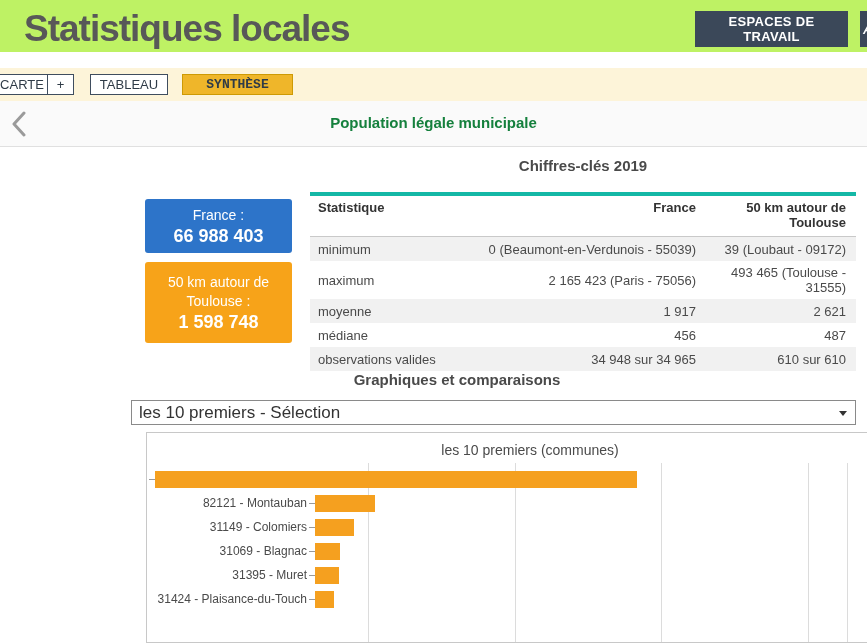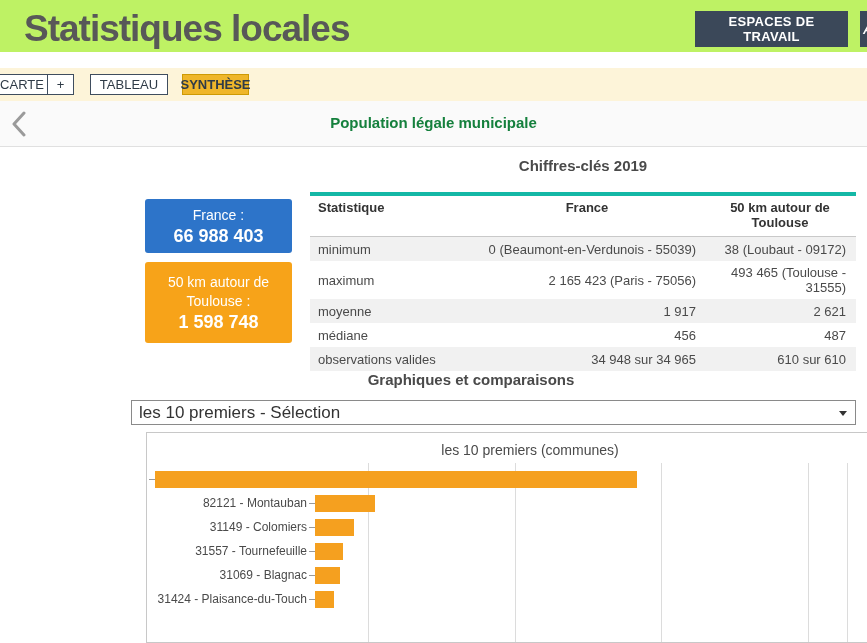--- a/index.html
+++ b/index.html
@@ -18,46 +18,46 @@
   .btn-partial span{margin-left:-3px;font-style:italic;}
 
   
   .tabbar{position:absolute;left:0;top:68px;width:867px;height:33px;background:#fdf4d9;}
   .tab{position:absolute;top:6px;height:21px;background:#fff;border:1px solid #3f4d5e;
        color:#2f3b47;font-size:13px;display:flex;align-items:center;justify-content:center;
        cursor:pointer;box-sizing:border-box;}
   .tab-carte{left:-4px;width:52px;}
   .tab-plus{left:47px;width:27px;}
   .tab-tableau{left:90px;width:78px;}
-  .tab-synthese{left:182px;width:67px;background:#efb62a;border-color:#cd9a05;font-weight:700;}
+  .tab-synthese{left:182px;width:111px;background:#efb62a;border-color:#cd9a05;font-weight:700;font-family:Liberation Mono, monospace;}
 
   
   .titlerow{position:absolute;left:0;top:101px;width:867px;height:45px;background:#fafafa;
             border-bottom:1px solid #e0e0e0;}
   .back{position:absolute;left:10px;top:10px;width:20px;height:26px;cursor:pointer;}
   .page-title{position:absolute;left:0;top:13px;width:867px;text-align:center;
               font-size:15px;font-weight:700;color:#15803d;}
 
   
   .h-section{position:absolute;font-size:15px;font-weight:700;color:#4a4a4a;text-align:center;}
   .h-chiffres{left:310px;top:157px;width:546px;}
-  .h-graph{left:104px;top:371px;width:734px;}
+  .h-graph{left:90px;top:371px;width:734px;}
 
   .kbox{position:absolute;left:145px;width:147px;border-radius:3px;color:#fff;
         display:flex;flex-direction:column;align-items:center;justify-content:center;
         text-align:center;font-size:14px;line-height:19px;padding:6px 8px;box-sizing:border-box;}
   .kbox .kval{font-size:18px;font-weight:700;margin-top:2px;}
   .kbox-france{top:199px;height:54px;}
   .kbox-zone{top:262px;height:81px;}
 
   table.stats{position:absolute;left:310px;top:192px;width:546px;border-collapse:collapse;
               font-size:13px;table-layout:fixed;}
   table.stats th{font-weight:700;color:#333;text-align:left;vertical-align:top;
                  padding:4px 10px 6px 8px;border-top:4px solid #14b8a6;border-bottom:1px solid #c9c9c9;}
-  table.stats th.num{text-align:center;}
+  table.stats th.num{text-align:right;}
   table.stats td{padding:4px 10px 4px 8px;color:#4a4a4a;height:16px;}
   table.stats td.num{text-align:right;}
   table.stats tr.stripe{background:#f1f1f1;}
   table.stats col.c1{width:160px;} table.stats col.c2{width:236px;} table.stats col.c3{width:150px;}
 
   
   .select{position:absolute;left:131px;top:400px;width:725px;height:25px;background:#fff;
           border:1px solid #8a8a8a;box-sizing:border-box;font-size:17px;color:#333;
           display:flex;align-items:center;padding-left:7px;cursor:pointer;}
   .select .caret{position:absolute;right:8px;top:10px;width:0;height:0;
@@ -130,21 +130,21 @@
       <tr>
           <th>Statistique</th>
           <th class="num">France</th>
           <th class="num">50 km autour de Toulouse</th>
         </tr>
     </thead>
     <tbody>
         <tr class="stripe">
           <td>minimum</td>
           <td class="num">0 (Beaumont-en-Verdunois - 55039)</td>
-          <td class="num">38 (Loubaut - 09172)</td>
+          <td class="num">39 (Loubaut - 09172)</td>
         </tr>
         <tr>
           <td>maximum</td>
           <td class="num">2 165 423 (Paris - 75056)</td>
           <td class="num">493 465 (Toulouse - 31555)</td>
         </tr>
         <tr class="stripe">
           <td>moyenne</td>
           <td class="num">1 917</td>
           <td class="num">2 621</td>
@@ -194,34 +194,34 @@
           </div>
         </div>
         <div class="crow">
           <div class="clab">31149 - Colomiers</div>
           <div class="ctick"></div>
           <div class="cbararea">
             <div class="cbar" style="width: 7.40741%; background: rgb(245, 160, 31);"></div>
           </div>
         </div>
         <div class="crow">
-          <div class="clab">31557 - Tournefeuille</div>
-          <div class="ctick"></div>
-          <div class="cbararea">
-            <div class="cbar" style="width: 5.27778%; background: rgb(245, 160, 31);"></div>
-          </div>
-        </div>
-        <div class="crow">
           <div class="clab">31069 - Blagnac</div>
           <div class="ctick"></div>
           <div class="cbararea">
             <div class="cbar" style="width: 4.72222%; background: rgb(245, 160, 31);"></div>
           </div>
         </div>
         <div class="crow">
+          <div class="clab">31395 - Muret</div>
+          <div class="ctick"></div>
+          <div class="cbararea">
+            <div class="cbar" style="width: 4.53704%; background: rgb(245, 160, 31);"></div>
+          </div>
+        </div>
+        <div class="crow">
           <div class="clab">31424 - Plaisance-du-Touch</div>
           <div class="ctick"></div>
           <div class="cbararea">
             <div class="cbar" style="width: 3.51852%; background: rgb(245, 160, 31);"></div>
           </div>
         </div>
       </div>
   </div>
 
 </div>

